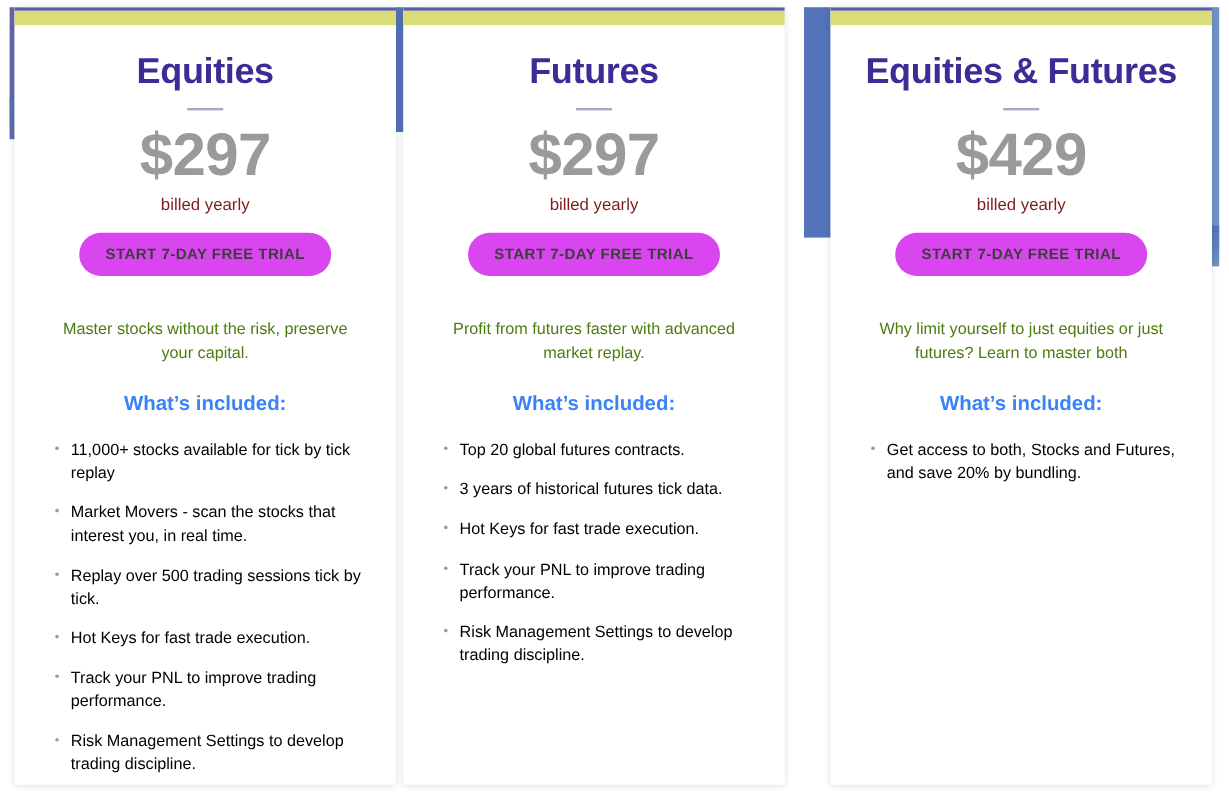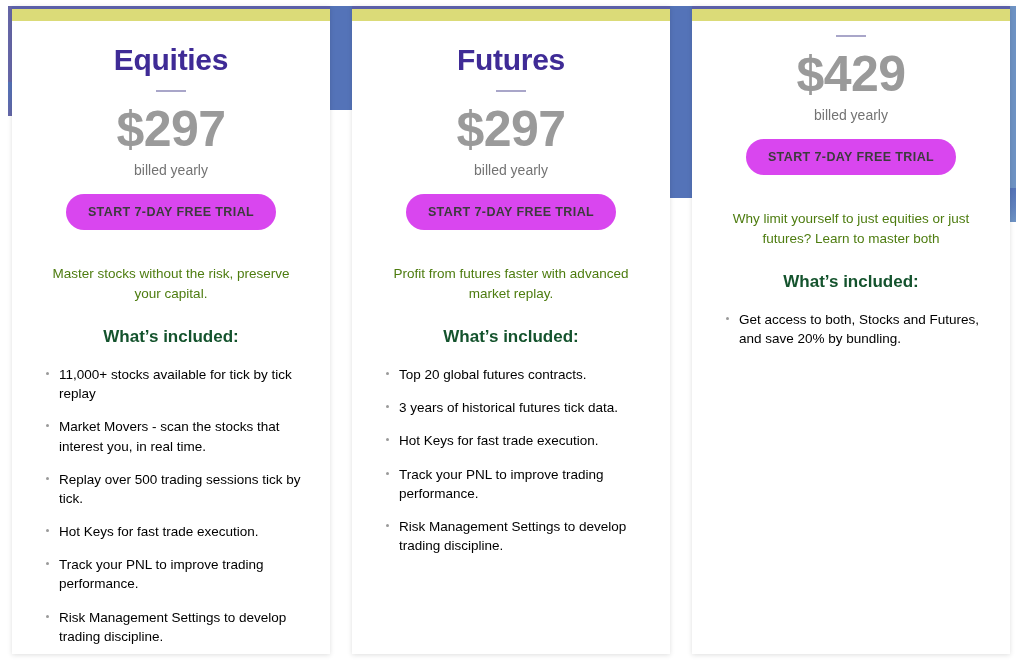--- a/index.html
+++ b/index.html
@@ -69,21 +69,21 @@
     top: 6px;
     width: 318px;
     height: 648px;
     background: #ffffff;
     box-shadow: 0 1px 5px rgba(0,0,0,0.13);
     z-index: 2;
     box-sizing: border-box;
     overflow: hidden;
   }
   #card-equities { left: 12px; }
-  #card-futures  { left: 352px; }
+  #card-futures  { left: 336px; }
   #card-both     { left: 692px; }
 
   .card-topline {
     height: 3px;
     background: #5b5fa8;
     width: 100%;
   }
   .card-topbar {
     height: 12px;
     width: 100%;
@@ -111,21 +111,21 @@
   }
   .plan-price {
     font-size: 50px;
     font-weight: bold;
     color: #9a9a9a;
     letter-spacing: -0.5px;
     line-height: 1;
   }
   .plan-period {
     font-size: 14px;
-    color: #737373;
+    color: #7f1d1d;
     margin-top: 8px;
   }
 
   .cta-button {
     display: inline-block;
     margin-top: 16px;
     background: #d946ef;
     color: #3c3c3c;
     font-size: 12.5px;
     font-weight: bold;
@@ -142,21 +142,21 @@
     font-size: 13.5px;
     color: #4d7c0f;
     line-height: 1.45;
     margin-top: 34px;
     padding: 0 14px;
   }
 
   .included-heading {
     font-size: 17px;
     font-weight: bold;
-    color: #14532d;
+    color: #3b82f6;
     margin-top: 24px;
   }
 
   .feature-list {
     list-style: none;
     margin: 18px 0 0 0;
     padding: 0 2px 0 12px;
     text-align: left;
   }
   .feature-list li {
@@ -246,20 +246,21 @@
         <li>Track your PNL to improve trading performance.</li>
         <li>Risk Management Settings to develop trading discipline.</li>
       </ul>
     </div>
   </div>
 
   <div class="card" id="card-both">
     <div class="card-topline"></div>
     <div class="card-topbar"></div>
     <div class="card-body">
+      <div class="plan-title">Equities &amp; Futures</div>
       <div class="title-divider"></div>
       <div class="plan-price">$429</div>
       <div class="plan-period">billed yearly</div>
       <button class="cta-button">START 7-DAY FREE TRIAL</button>
       <div class="plan-tagline">Why limit yourself to just equities or just futures? Learn to master both</div>
       <div class="included-heading">What’s included:</div>
       <ul class="feature-list">
         <li>Get access to both, Stocks and Futures, and save 20% by bundling.</li>
       </ul>
     </div>

